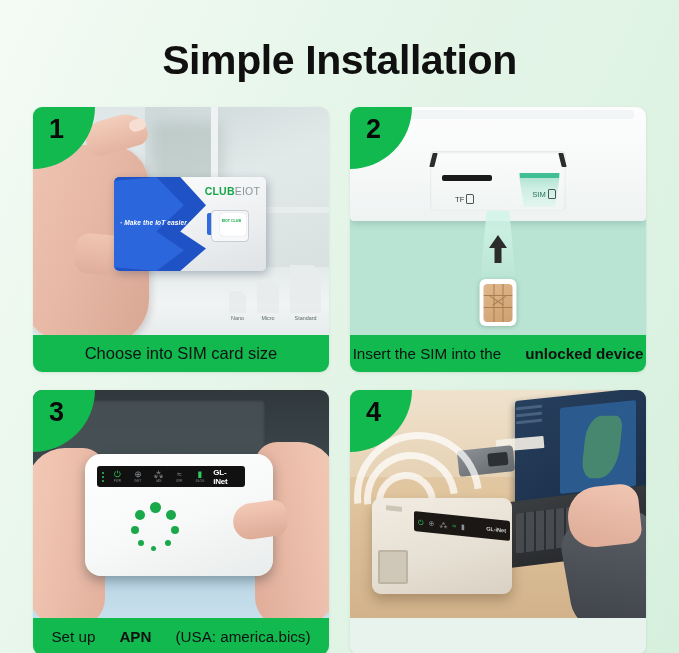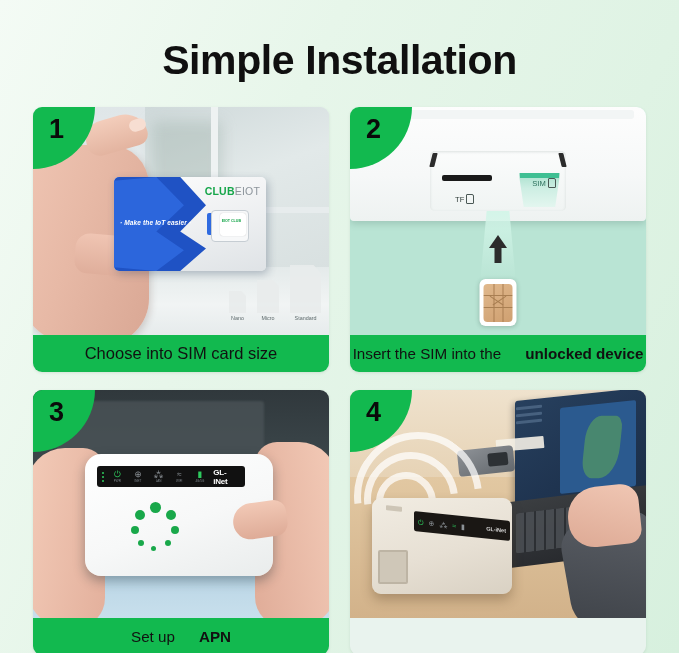--- a/index.html
+++ b/index.html
@@ -149,21 +149,21 @@
   .p2tf{position:absolute;left:31%;top:68px;width:17%;height:6px;
     background:#1a1a1a;border-radius:2px;}
   .p2simslot{position:absolute;right:29%;top:66px;width:14%;height:34px;
     background:linear-gradient(180deg,#a8e0cd 0%,#cdeee3 45%,#e3f6ef 100%);
     clip-path:polygon(0 0,100% 0,88% 100%,12% 100%);}
   .p2simbar{position:absolute;right:29.3%;top:66px;width:13.4%;height:5px;
     background:#3fbf93;}
   .p2lbl{position:absolute;font-size:7.6px;color:#2e3b38;
     display:flex;align-items:center;gap:2px;}
   .p2lbl.tf{left:35.5%;top:87px;}
-  .p2lbl.sim{right:30.5%;top:71px;color:#2b6f5c;}
+  .p2lbl.sim{right:30.5%;top:82px;color:#2b6f5c;}
   .p2icard{width:6px;height:8px;border:1px solid #4a5855;border-radius:1px 2px 1px 1px;
     display:inline-block;}
   .p2glow{position:absolute;left:44%;top:104px;width:12%;height:70px;
     background:linear-gradient(180deg,rgba(210,245,232,.95),rgba(185,228,212,0));
     clip-path:polygon(18% 0,82% 0,100% 100%,0 100%);}
   .p2arrow{position:absolute;left:50%;top:128px;transform:translateX(-50%);
     width:0;height:0;border-left:9px solid transparent;
     border-right:9px solid transparent;border-bottom:13px solid #2c2c2c;}
   .p2arrowstem{position:absolute;left:50%;top:140px;transform:translateX(-50%);
     width:7px;height:16px;background:#2c2c2c;}
@@ -434,20 +434,21 @@
         <div class="p3fing"></div>
       </div>
 
       <div class="badge">
         <span>3</span>
       </div>
 
       <div class="caption small">
         <span>Set up </span>
           <b>APN</b>
+          <span> (USA: america.bics)</span>
       </div>
     </div>
 
     <div class="panel">
       <div class="photo">
         <div class="p4bg"></div>
         <div class="p4wall"></div>
         <div class="p4desk"></div>
 
         <div class="p4lapscr"></div>

